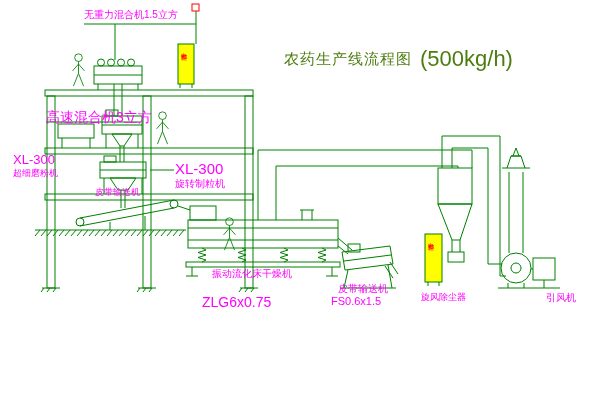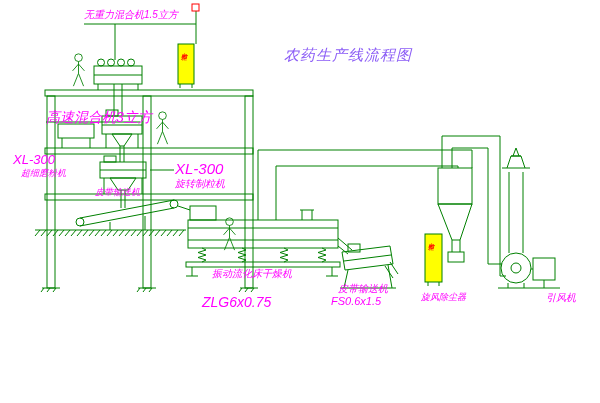--- a/index.html
+++ b/index.html
@@ -1,35 +1,34 @@
 <!DOCTYPE html>
 <html><head>
 <meta charset="utf-8">
 <style>
   * { margin:0; padding:0; box-sizing:border-box; }
   html,body { background:#ffffff; }
   .stage {
     position:relative; width:600px; height:403px;
     background:#ffffff; overflow:hidden;
     font-family:"Liberation Sans", sans-serif;
-    font-style:italic;
   }
   .stage svg { position:absolute; left:0; top:0; }
   .lbl {
     position:absolute; color:#ff00ff; white-space:nowrap;
     line-height:1.05; font-family:"Liberation Sans", sans-serif;
   }
   .cab-text {
     position:absolute; color:#ff0000; font-size:6px;
     writing-mode:vertical-rl; text-orientation:upright;
     letter-spacing:1px; line-height:1;
   }
   .title-row {
     position:absolute; left:284px; top:46px;
-    display:flex; align-items:center; gap:8px; color:#8b5cf6;
+    display:flex; align-items:center; gap:8px; color:#4d7c0f;
     white-space:nowrap;
   }
   .title-cn { font-size:15px; letter-spacing:1px; }
   .title-cap { font-size:22px; }
 </style>
 </head>
 <body>
 
 <div class="stage">
 
@@ -154,21 +153,21 @@
     </g>
 
     <rect x="192" y="4" width="7" height="7" stroke="#ff0000" fill="none"></rect>
   </svg>
 
   <div class="lbl" style="left:84px;top:10px;font-size:10px">无重力混合机1.5立方</div>
 
   <div class="lbl" style="left:46px;top:110px;font-size:14px">高速混合机3立方</div>
 
   <div class="lbl" style="left:13px;top:153px;font-size:13px">XL-300</div>
-  <div class="lbl" style="left:21px;top:169px;font-size:9px">超细磨粉机</div>
+  <div class="lbl" style="left:13px;top:169px;font-size:9px">超细磨粉机</div>
 
   <div class="lbl" style="left:175px;top:161px;font-size:15px">XL-300</div>
   <div class="lbl" style="left:175px;top:179px;font-size:10px">旋转制粒机</div>
 
   <div class="lbl" style="left:95px;top:188px;font-size:9px">皮带输送机</div>
 
   <div class="lbl" style="left:212px;top:269px;font-size:10px">振动流化床干燥机</div>
   <div class="lbl" style="left:202px;top:295px;font-size:14px">ZLG6x0.75</div>
 
   <div class="lbl" style="left:338px;top:284px;font-size:10px">皮带输送机</div>
@@ -176,15 +175,16 @@
 
   <div class="lbl" style="left:421px;top:293px;font-size:9px">旋风除尘器</div>
 
   <div class="lbl" style="left:546px;top:293px;font-size:10px">引风机</div>
 
   <div class="cab-text" style="left:181px;top:48px;height:34px">电控柜</div>
   <div class="cab-text" style="left:428px;top:238px;height:40px">电控柜</div>
 
   <div class="title-row">
     <span class="title-cn">农药生产线流程图</span>
+    <span class="title-cap">(500kg/h)</span>
   </div>
 
 </div>
 
 </body></html>

